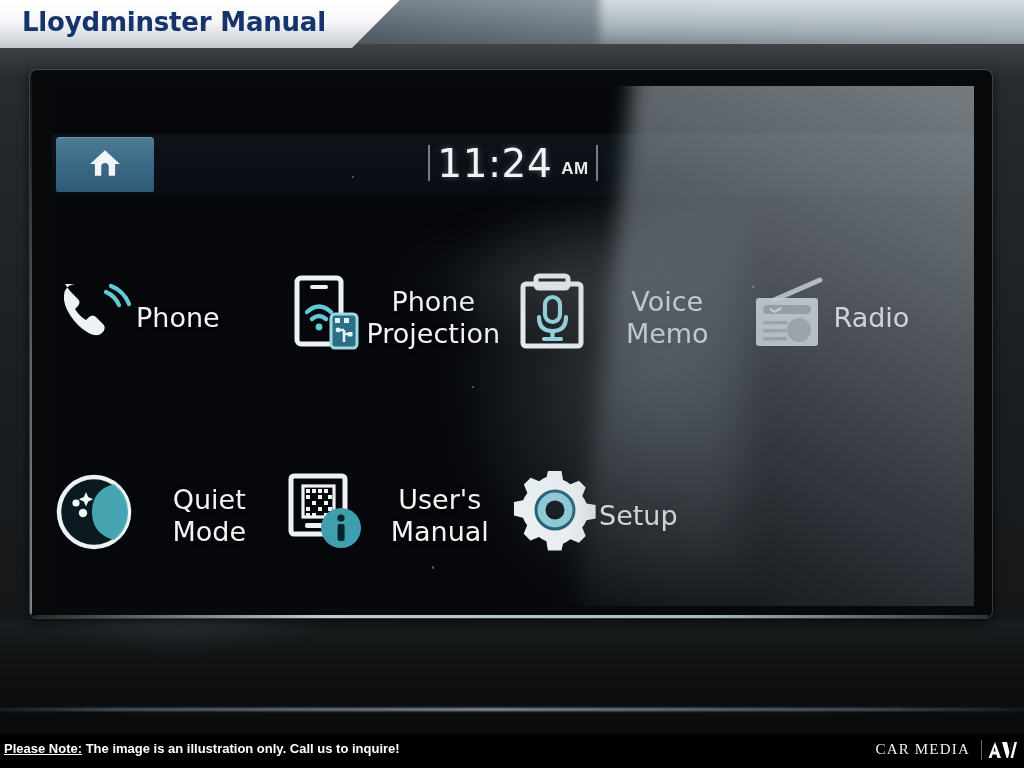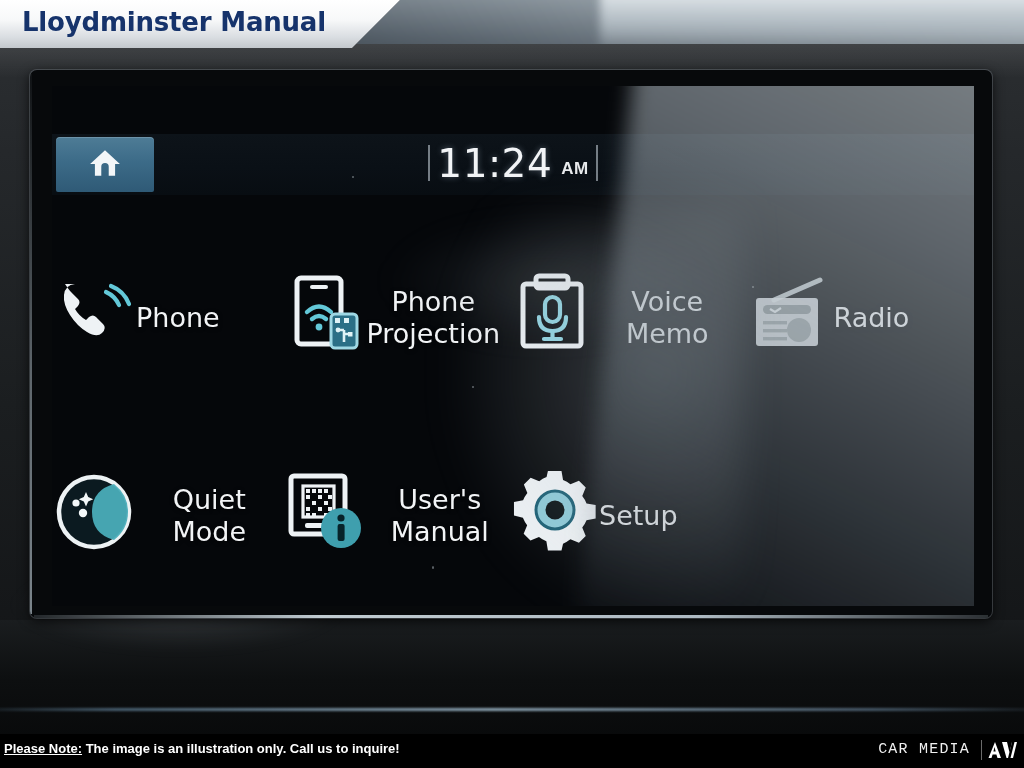--- a/index.html
+++ b/index.html
@@ -230,21 +230,21 @@
   .footer-note {
     position: absolute; left: 4px; top: 7px;
     color: #ffffff; font-size: 13px; font-weight: bold; white-space: nowrap;
     font-family: "Liberation Sans", sans-serif;
     text-align: right;
   }
   .footer-note .u { text-decoration: underline; }
   .footer-brand {
     position: absolute; right: 54px; top: 7px;
     color: #f0f0f0; font-size: 15px; letter-spacing: 1.2px;
-    font-family: Liberation Mono, monospace;
+    font-family: Liberation Serif, serif;
   }
   .footer-div {
     position: absolute; right: 42px; top: 6px; width: 1px; height: 20px;
     background: #6a6a6a;
   }
   .footer-logo {
     position: absolute; right: 6px; top: 6px; width: 30px; height: 20px;
   }
 </style>
 </head>

